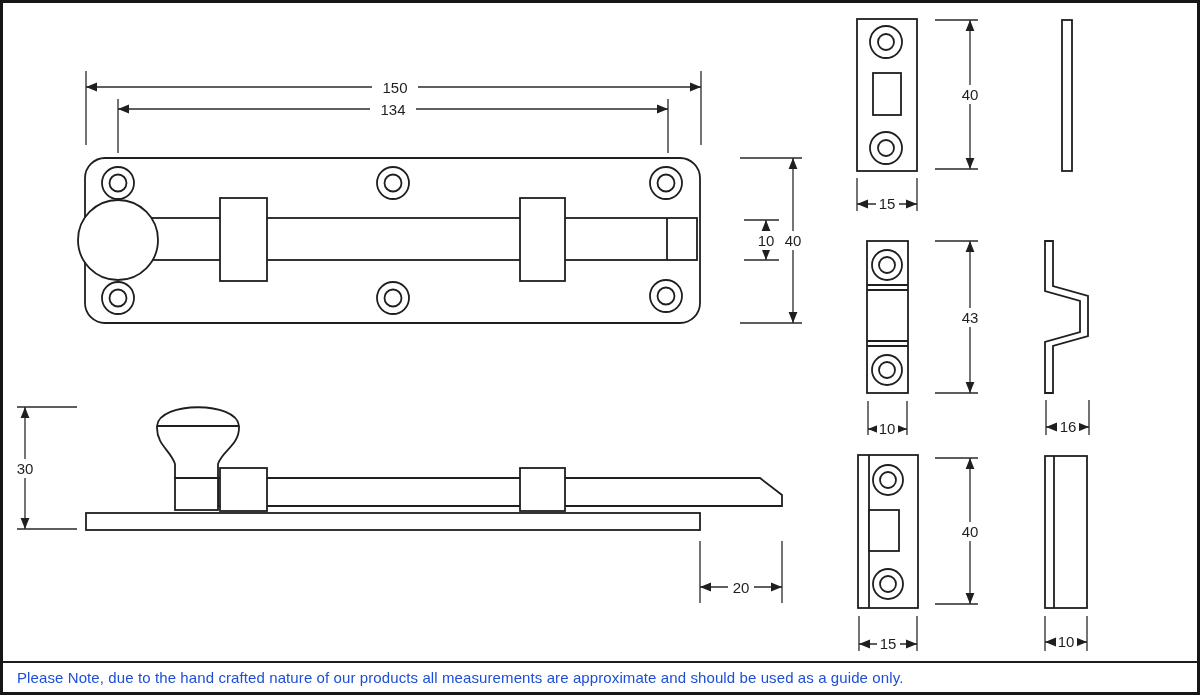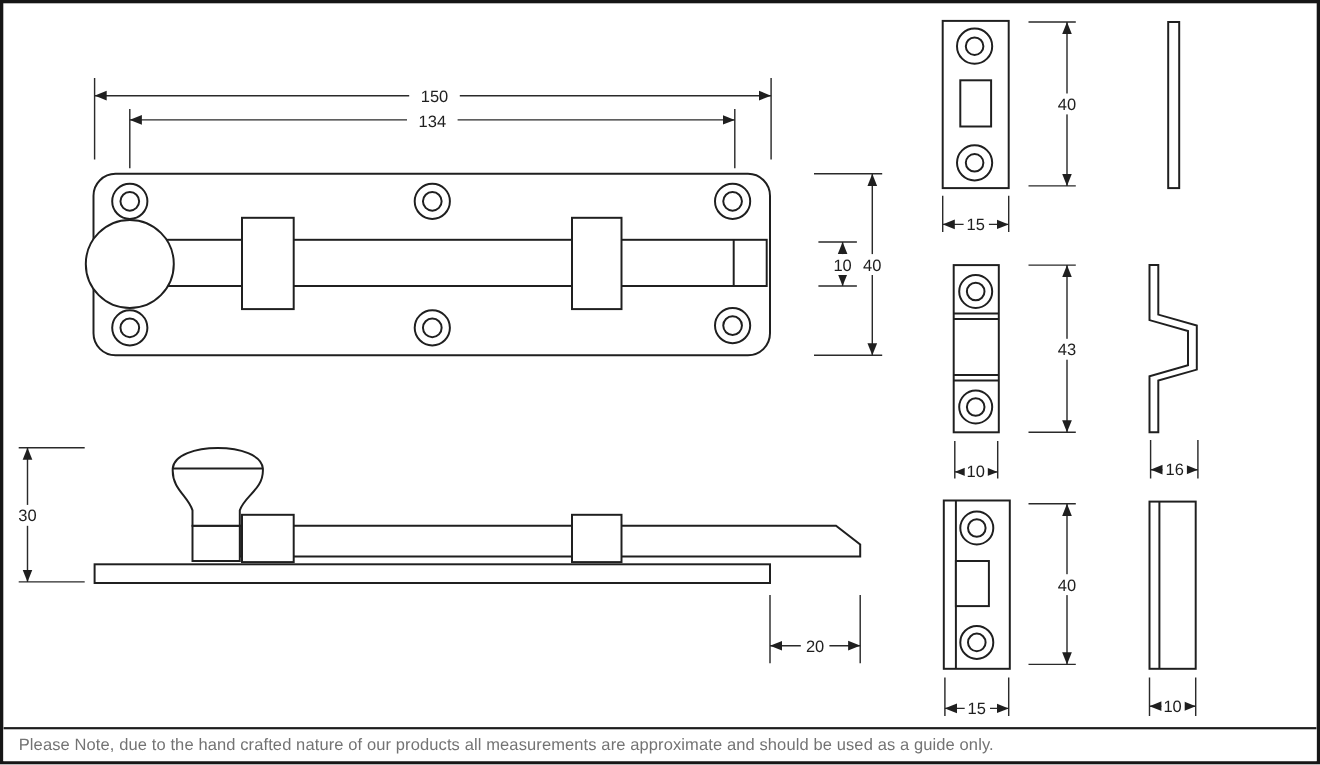--- a/index.html
+++ b/index.html
@@ -12,21 +12,21 @@
     overflow:hidden;
   }
   .drawing{position:absolute;top:0;left:0;}
   .note-bar{
     position:absolute;left:0;right:0;bottom:0;
     height:29px;
     border-top:2px solid #1c1c1c;
     background:#ffffff;
     display:flex;align-items:center;
     padding-left:14px;
-    font-size:15px;color:#737373;
+    font-size:15px;color:#1d4ed8;
     letter-spacing:.1px;
     white-space:nowrap;
   }
   svg text{
     font-family:"Liberation Sans", sans-serif;
     font-size:15px;fill:#1f1f1f;text-anchor:middle;
   }
   svg .shape{fill:#ffffff;stroke:#1f1f1f;stroke-width:1.8;}
   svg .thin{fill:none;stroke:#1f1f1f;stroke-width:1.8;}
   svg .dim{fill:none;stroke:#2a2a2a;stroke-width:1.3;}

